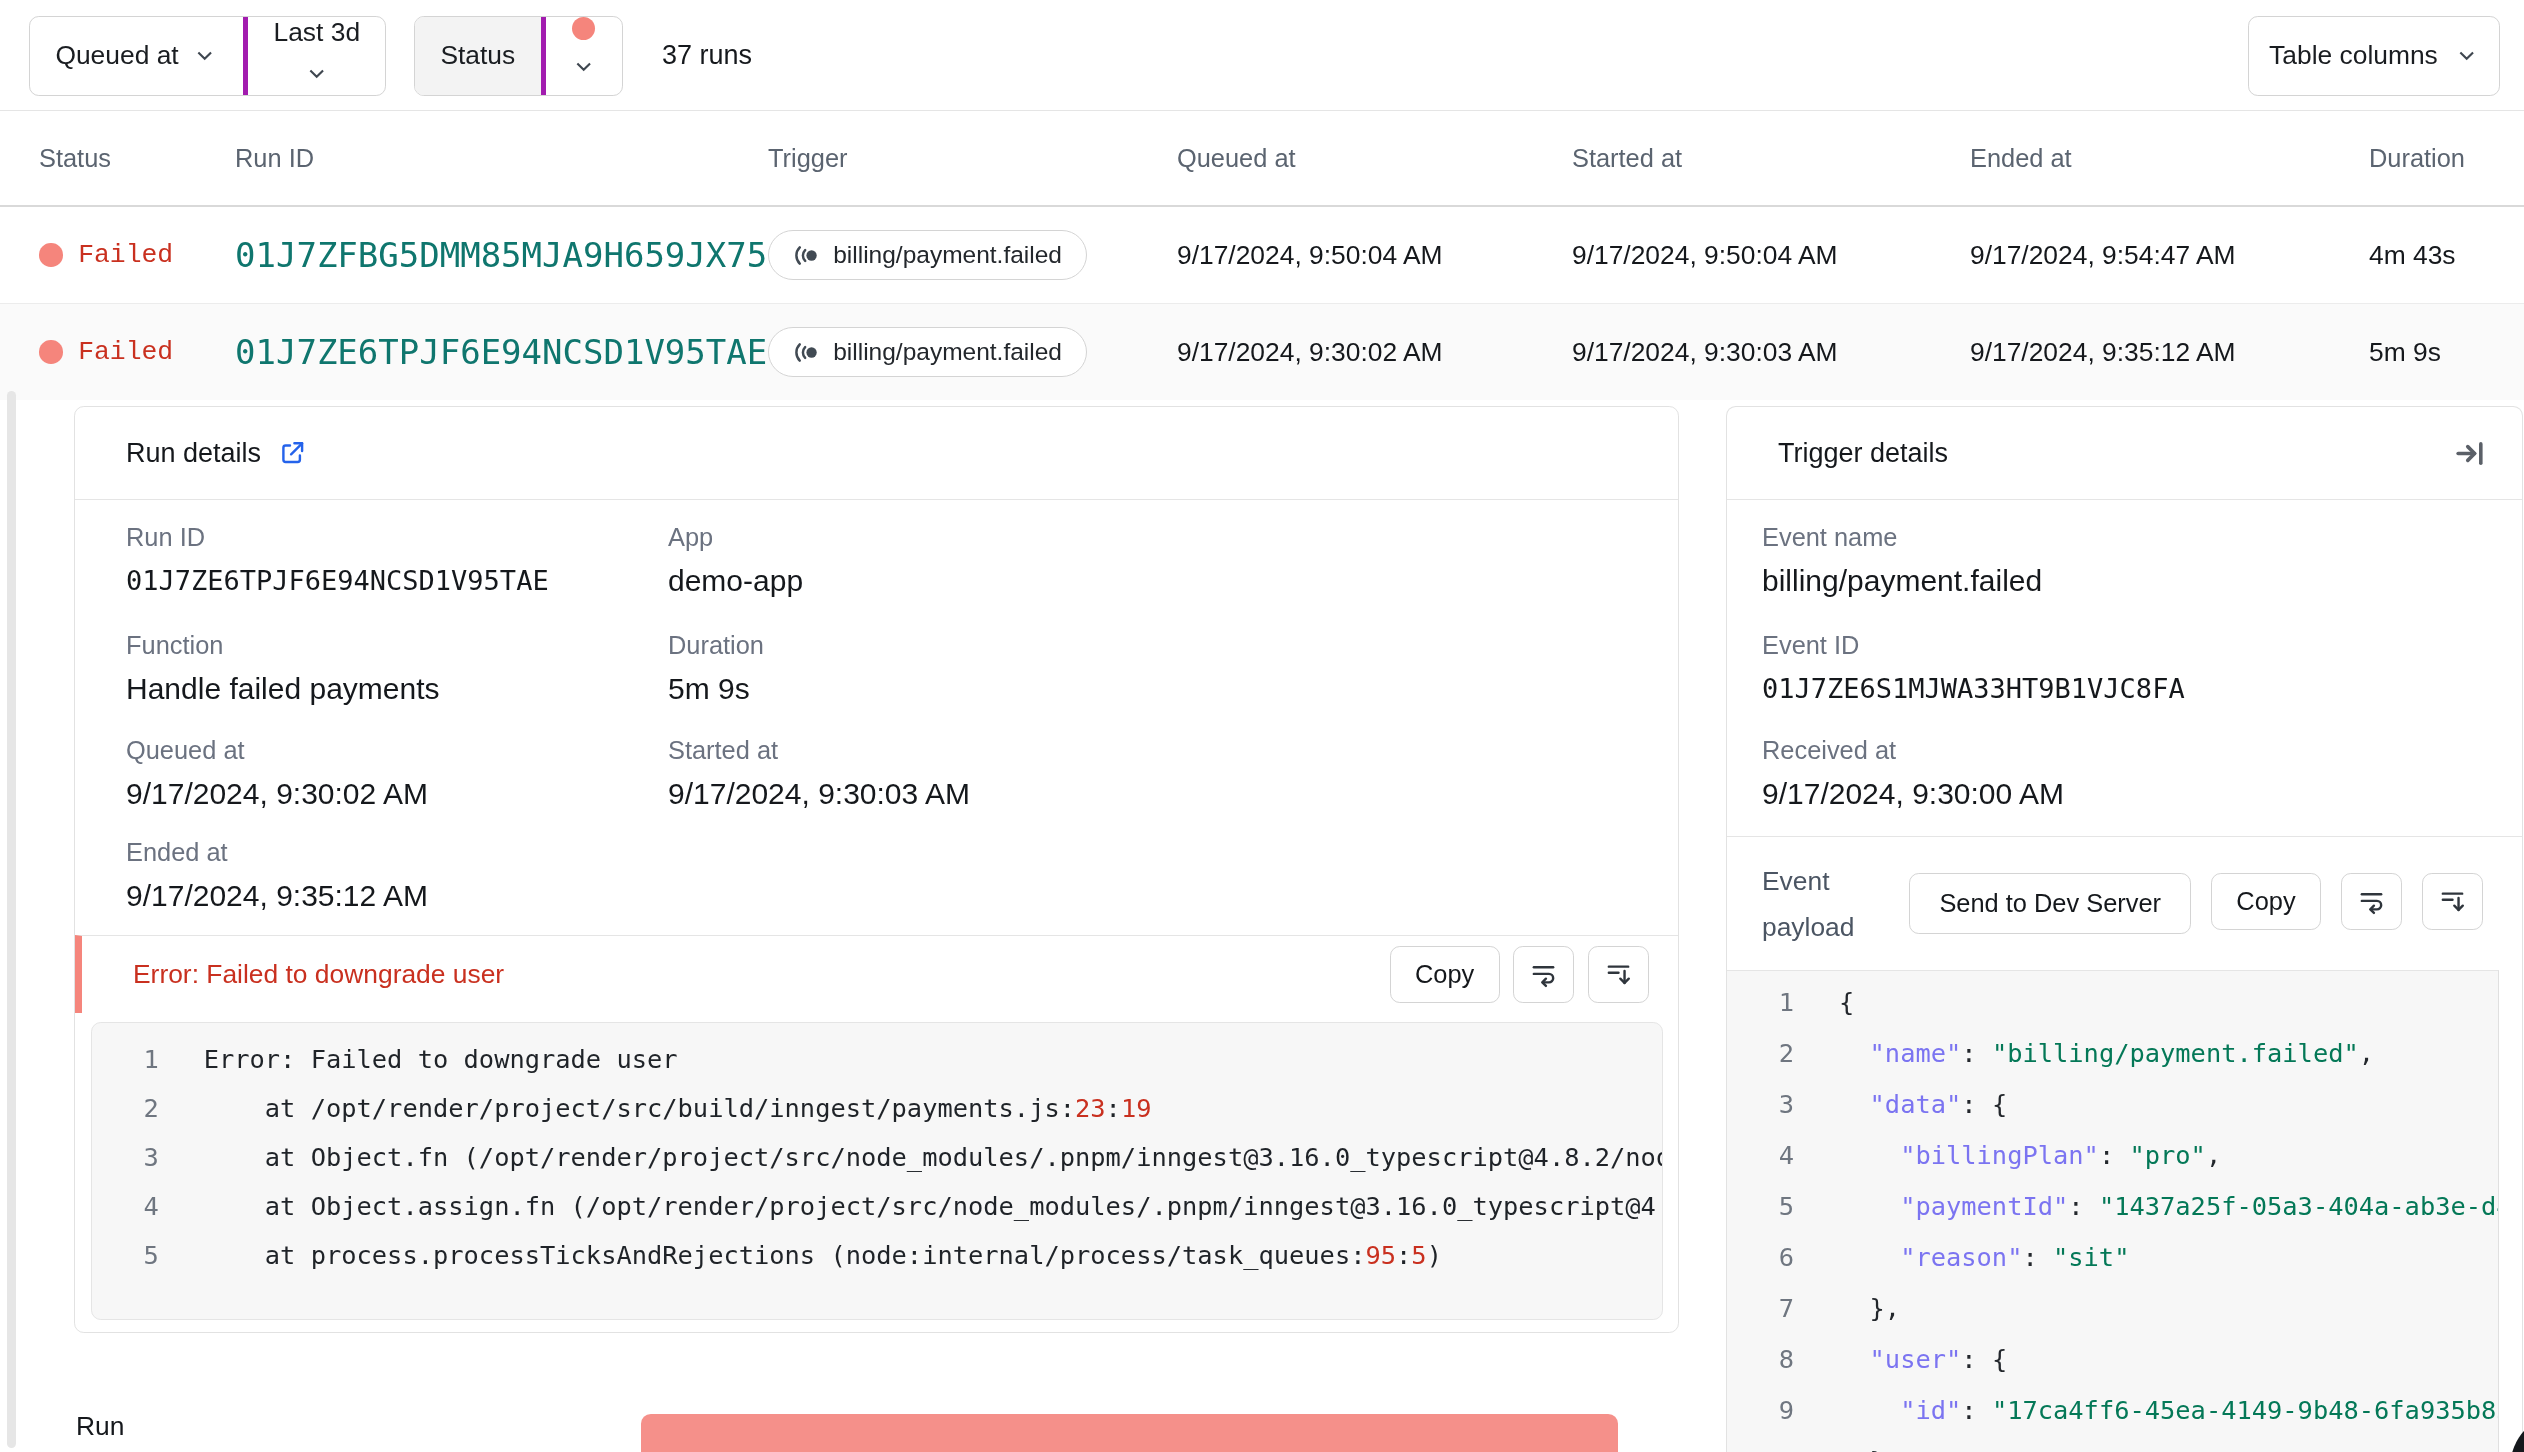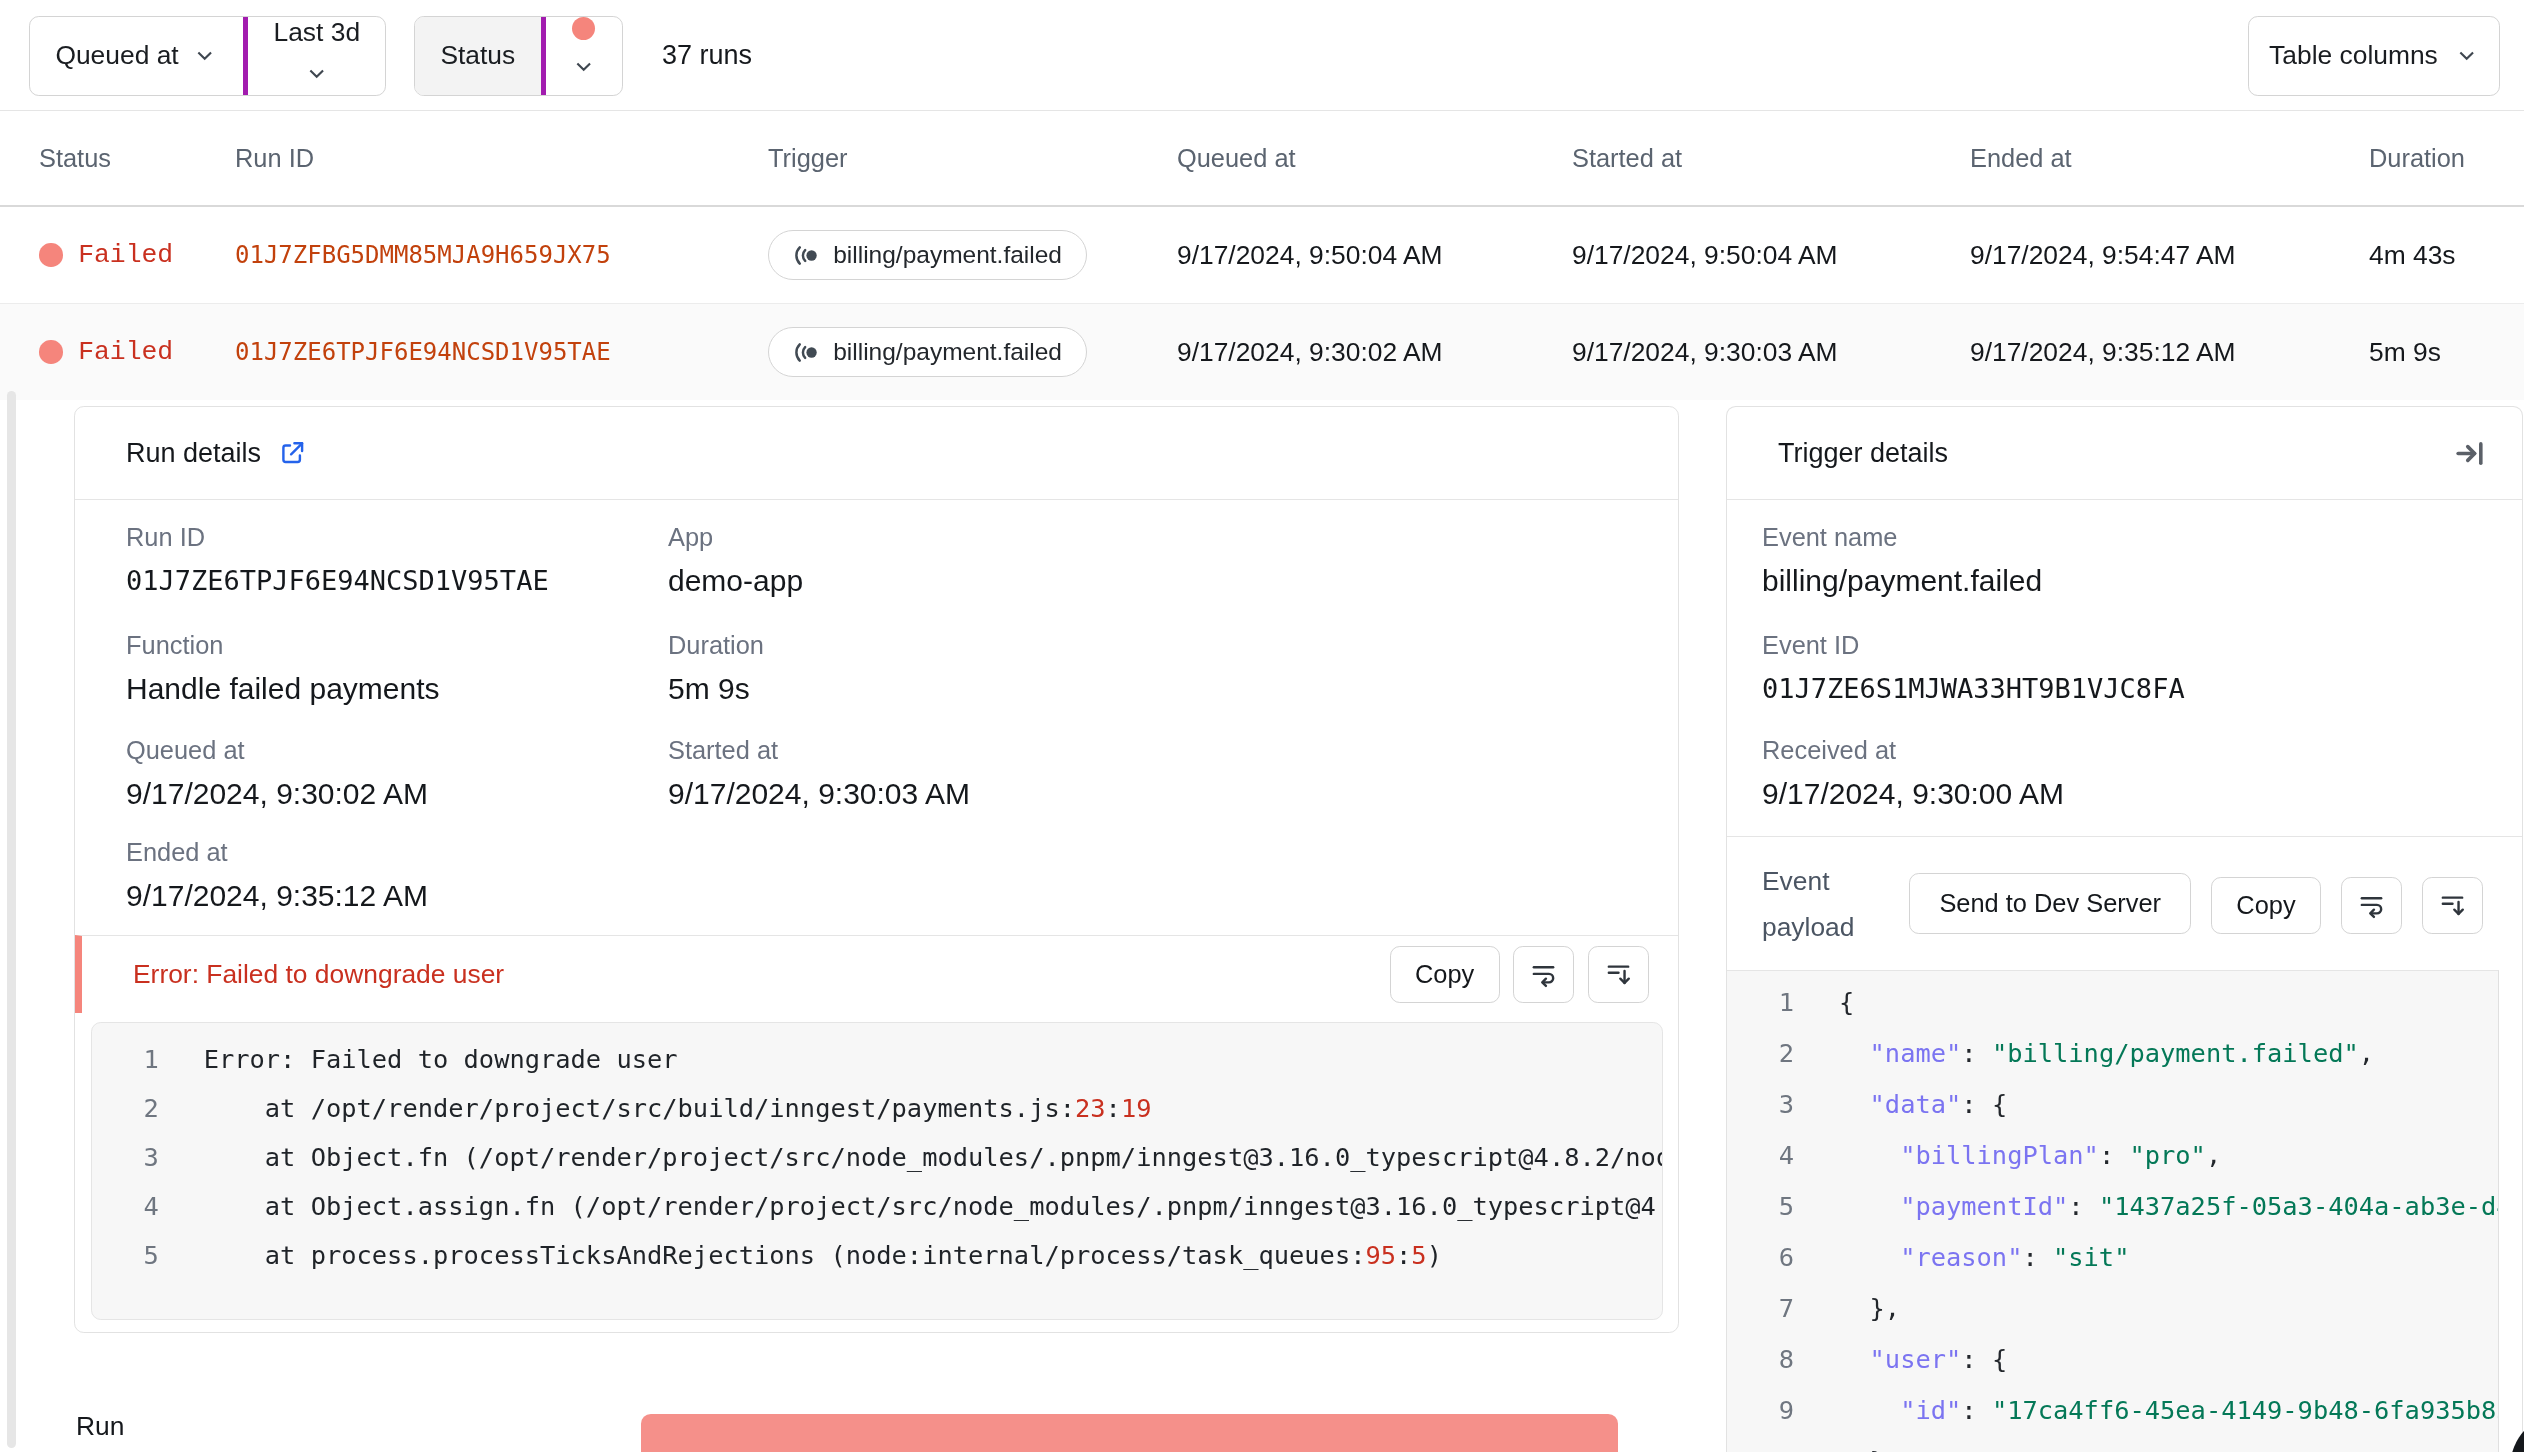--- a/index.html
+++ b/index.html
@@ -30,21 +30,21 @@
   
   .runs-table { position:absolute; left:0; top:111px; width:2525px; }
   .t-row { display:grid; grid-template-columns:196px 533px 409px 395px 398px 399px 1fr; padding-left:39px; align-items:center; }
   .t-head { height:96px; border-bottom:2px solid #d9d9d9; }
   .t-head .t-cell { font-size:25.4px; font-weight:500; color:#5b6470; }
   .t-data { height:97px; border-bottom:1px solid #ececec; background:#fff; cursor:pointer; }
   .t-data.selected { background:#fafafa; }
   .t-cell { font-size:26.4px; color:#15181c; white-space:nowrap; overflow:hidden; }
   .cell-status { display:flex; align-items:center; gap:15.7px; }
   .cell-status .status-label { color:#c9301f;font-family:Liberation Mono, monospace; }
-  .run-id { font-size:24px; color:#c2410c; }
+  .run-id { font-size:34px; color:#0f766e; }
   .trigger-pill { display:inline-flex; align-items:center; gap:13.7px; border:1px solid #d4d4d4; border-radius:978px; background:#fff; padding:9.8px 23.5px; font-size:24.5px; color:#23272c; max-width:323px; }
   .pill-icon { width:27px; height:27px; flex:0 0 auto; }
 
   
   .details-area { position:absolute; left:0; top:400px; width:2525px; height:1052px; background:#fff; }
   .v-scrollbar { position:absolute; left:6.9px; top:391px; width:8.8px; height:1057px; background:#e6e6e6; border-radius:4.9px; }
 
   .card { position:absolute; background:#fff; border:1px solid #e2e2e2; border-radius:9.8px; }
   .card-header { height:93px; border-bottom:1px solid #e5e5e5; display:flex; align-items:center; padding:0 35px 0 51px;text-align:right; }
   .card-title { font-size:27px; color:#15181c; }
@@ -85,21 +85,21 @@
   .tok-red { color:#c9301f; }
   .j-key { color:#7b74f1; }
   .j-colon, .j-punct, .j-comma { color:#23272c; }
   .j-val { color:#047857; }
 
   
   .collapse-icon { margin-left:auto; width:33px; height:33px; cursor:pointer; }
   .collapse-icon svg { width:100%; height:100%; stroke:#5b6068; stroke-width:2.6; fill:none; stroke-linecap:round; stroke-linejoin:round; }
   .payload-header { position:absolute; left:0; top:429px; width:795px; height:134px; border-top:1px solid #e5e5e5; display:flex; align-items:center; padding:0 39px 0 35px; }
   .payload-label { font-size:26.4px; color:#4b5563; line-height:46px; }
-  .payload-actions { margin-left:auto; display:flex; gap:20px; align-items:flex-end;padding-left:40px; }
+  .payload-actions { margin-left:auto; display:flex; gap:20px; align-items:flex-start;padding-left:40px; }
   .btn-send { padding:0 29px; height:61px; }
   .payload-code { position:absolute; left:0; top:563px; width:772px; height:612px; background:#f7f7f7; border-top:1px solid #e5e5e5; border-right:1px solid #e0e0e0; padding-top:5.9px; overflow:hidden; }
   .payload-track { position:absolute; left:772px; top:563px; width:22.5px; height:612px; background:#ffffff; }
 
   
   .timeline-label { position:absolute; left:76px; top:1411px; font-size:26.4px; color:#15181c; }
   .timeline-bar { position:absolute; left:641px; top:1414px; width:977px; height:47px; background:#f5908a; border-radius:9.8px; }
 
   .fab { position:absolute; left:2510px; top:1412px; width:112px; height:112px; border-radius:50%; background:#15181c; }
 </style>

